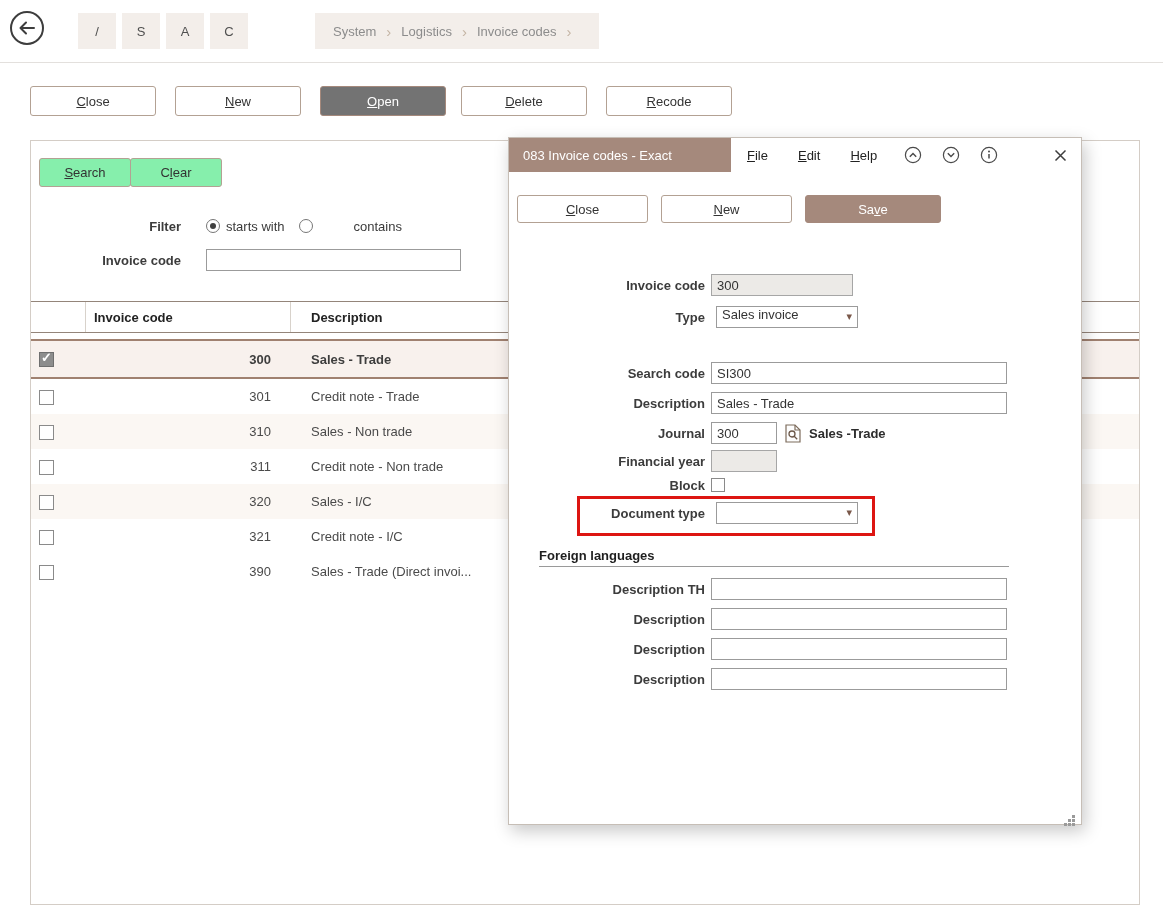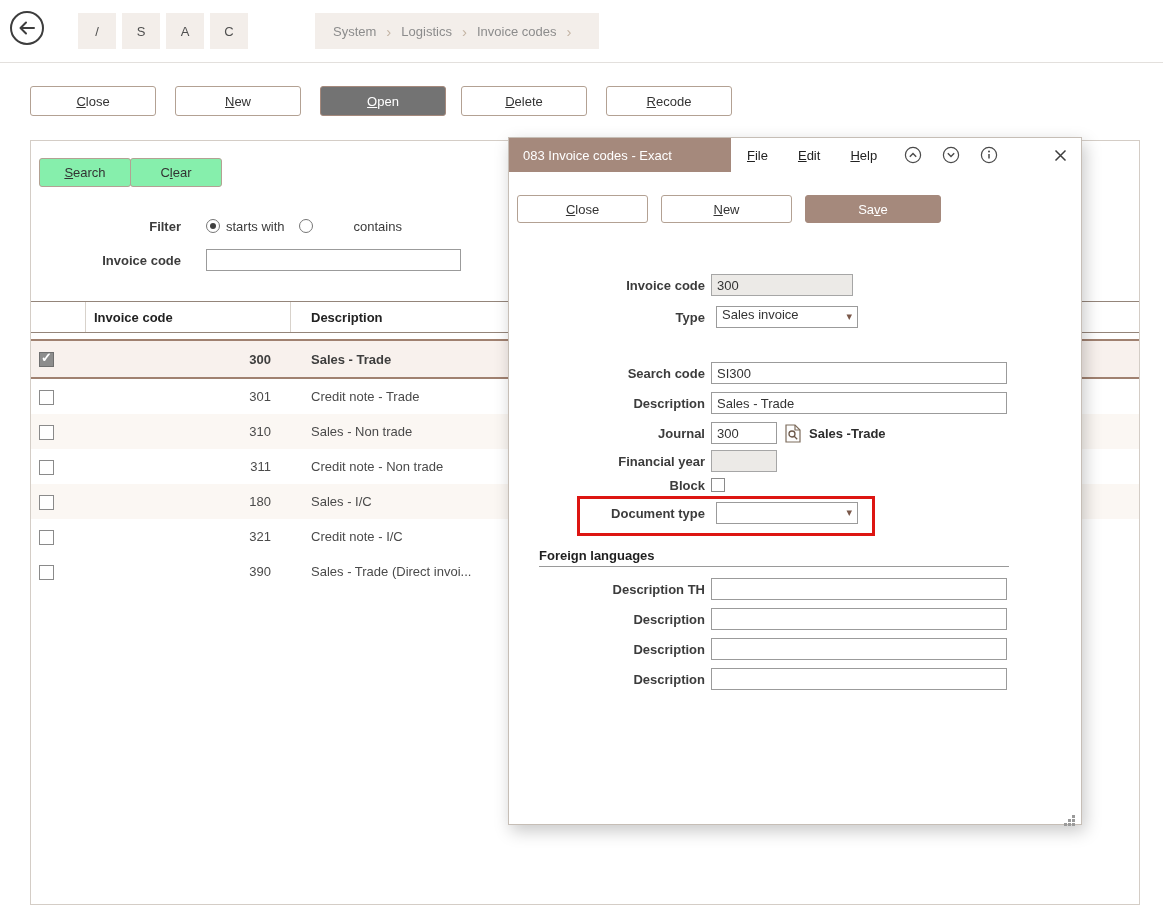--- a/index.html
+++ b/index.html
@@ -234,21 +234,21 @@
       <div class="td-code">310</div>
       <div class="td-desc">Sales - Non trade</div>
     </div>
     <div class="trow">
       <div class="td-check"><span class="cb"></span></div>
       <div class="td-code">311</div>
       <div class="td-desc">Credit note - Non trade</div>
     </div>
     <div class="trow striped">
       <div class="td-check"><span class="cb"></span></div>
-      <div class="td-code">180</div>
+      <div class="td-code">320</div>
       <div class="td-desc">Sales - I/C</div>
     </div>
     <div class="trow">
       <div class="td-check"><span class="cb"></span></div>
       <div class="td-code">321</div>
       <div class="td-desc">Credit note - I/C</div>
     </div>
     <div class="trow">
       <div class="td-check"><span class="cb"></span></div>
       <div class="td-code">390</div>

